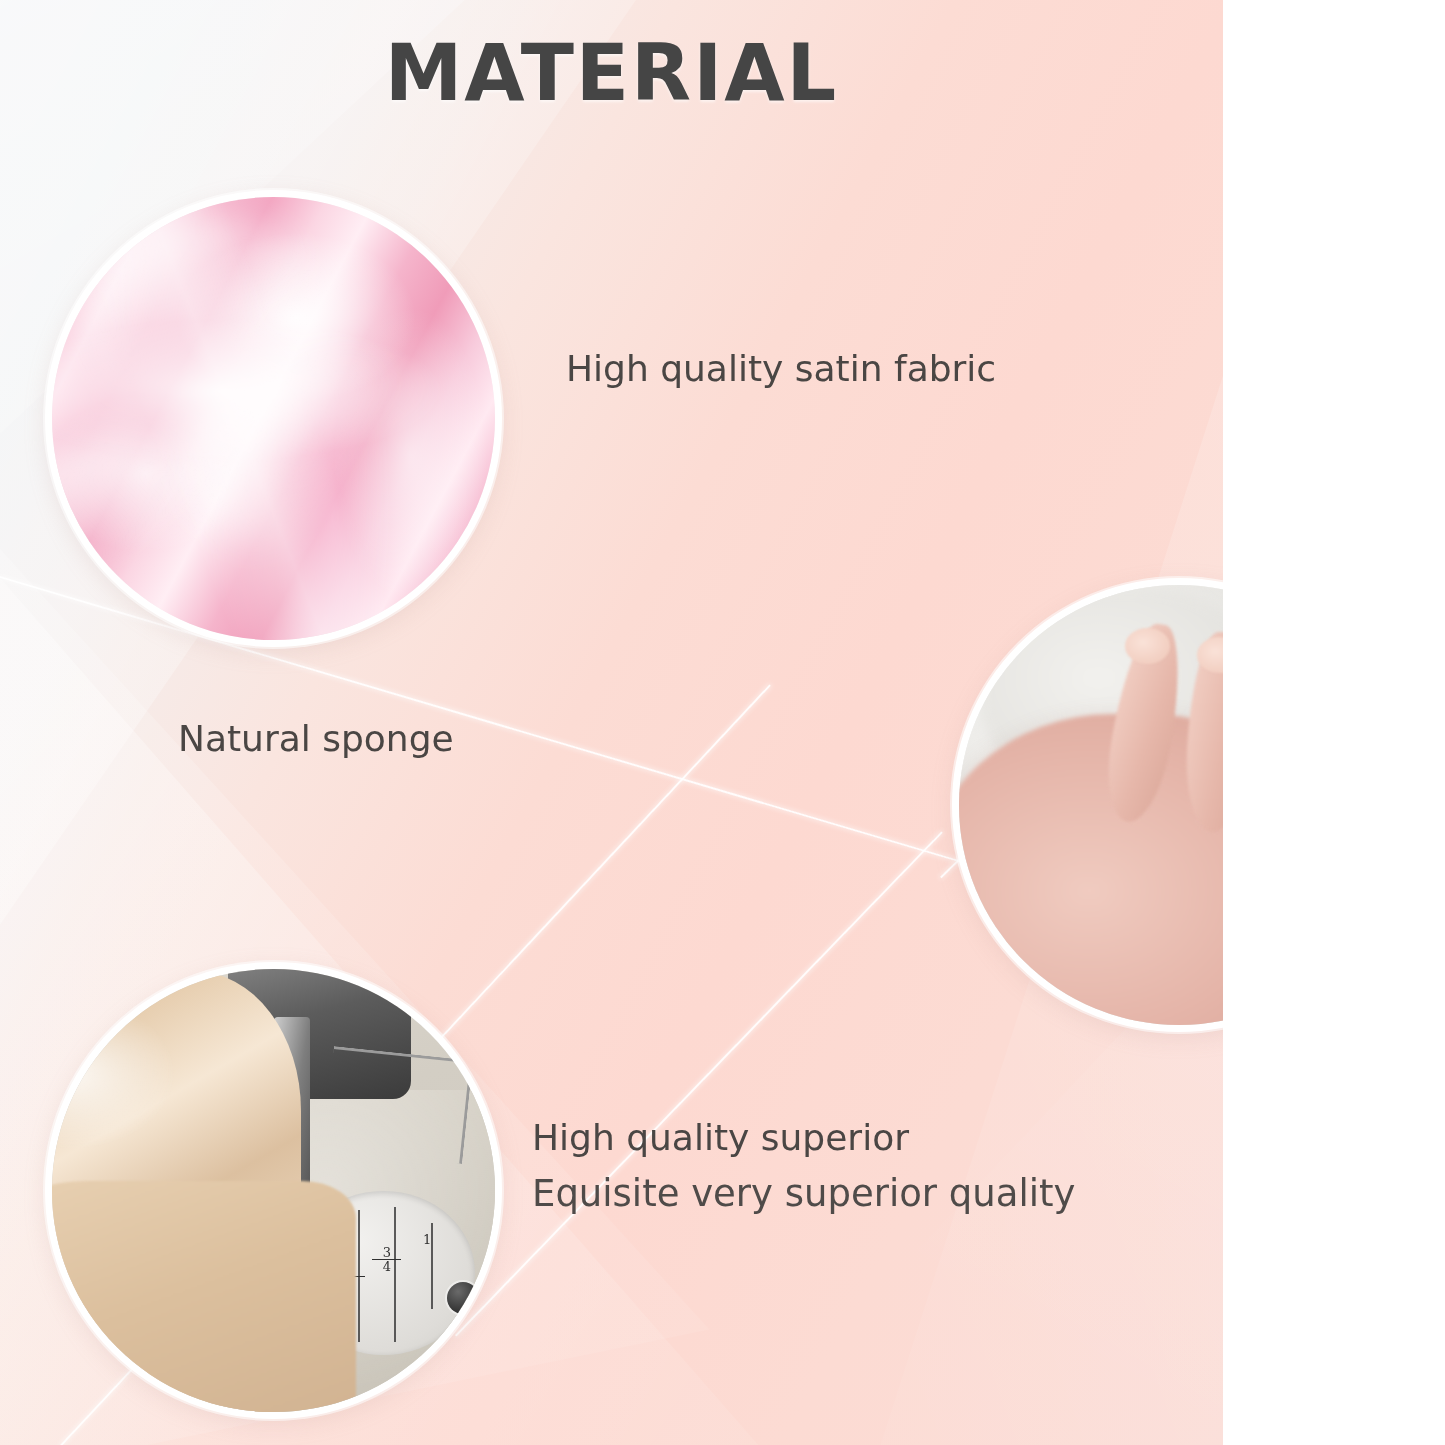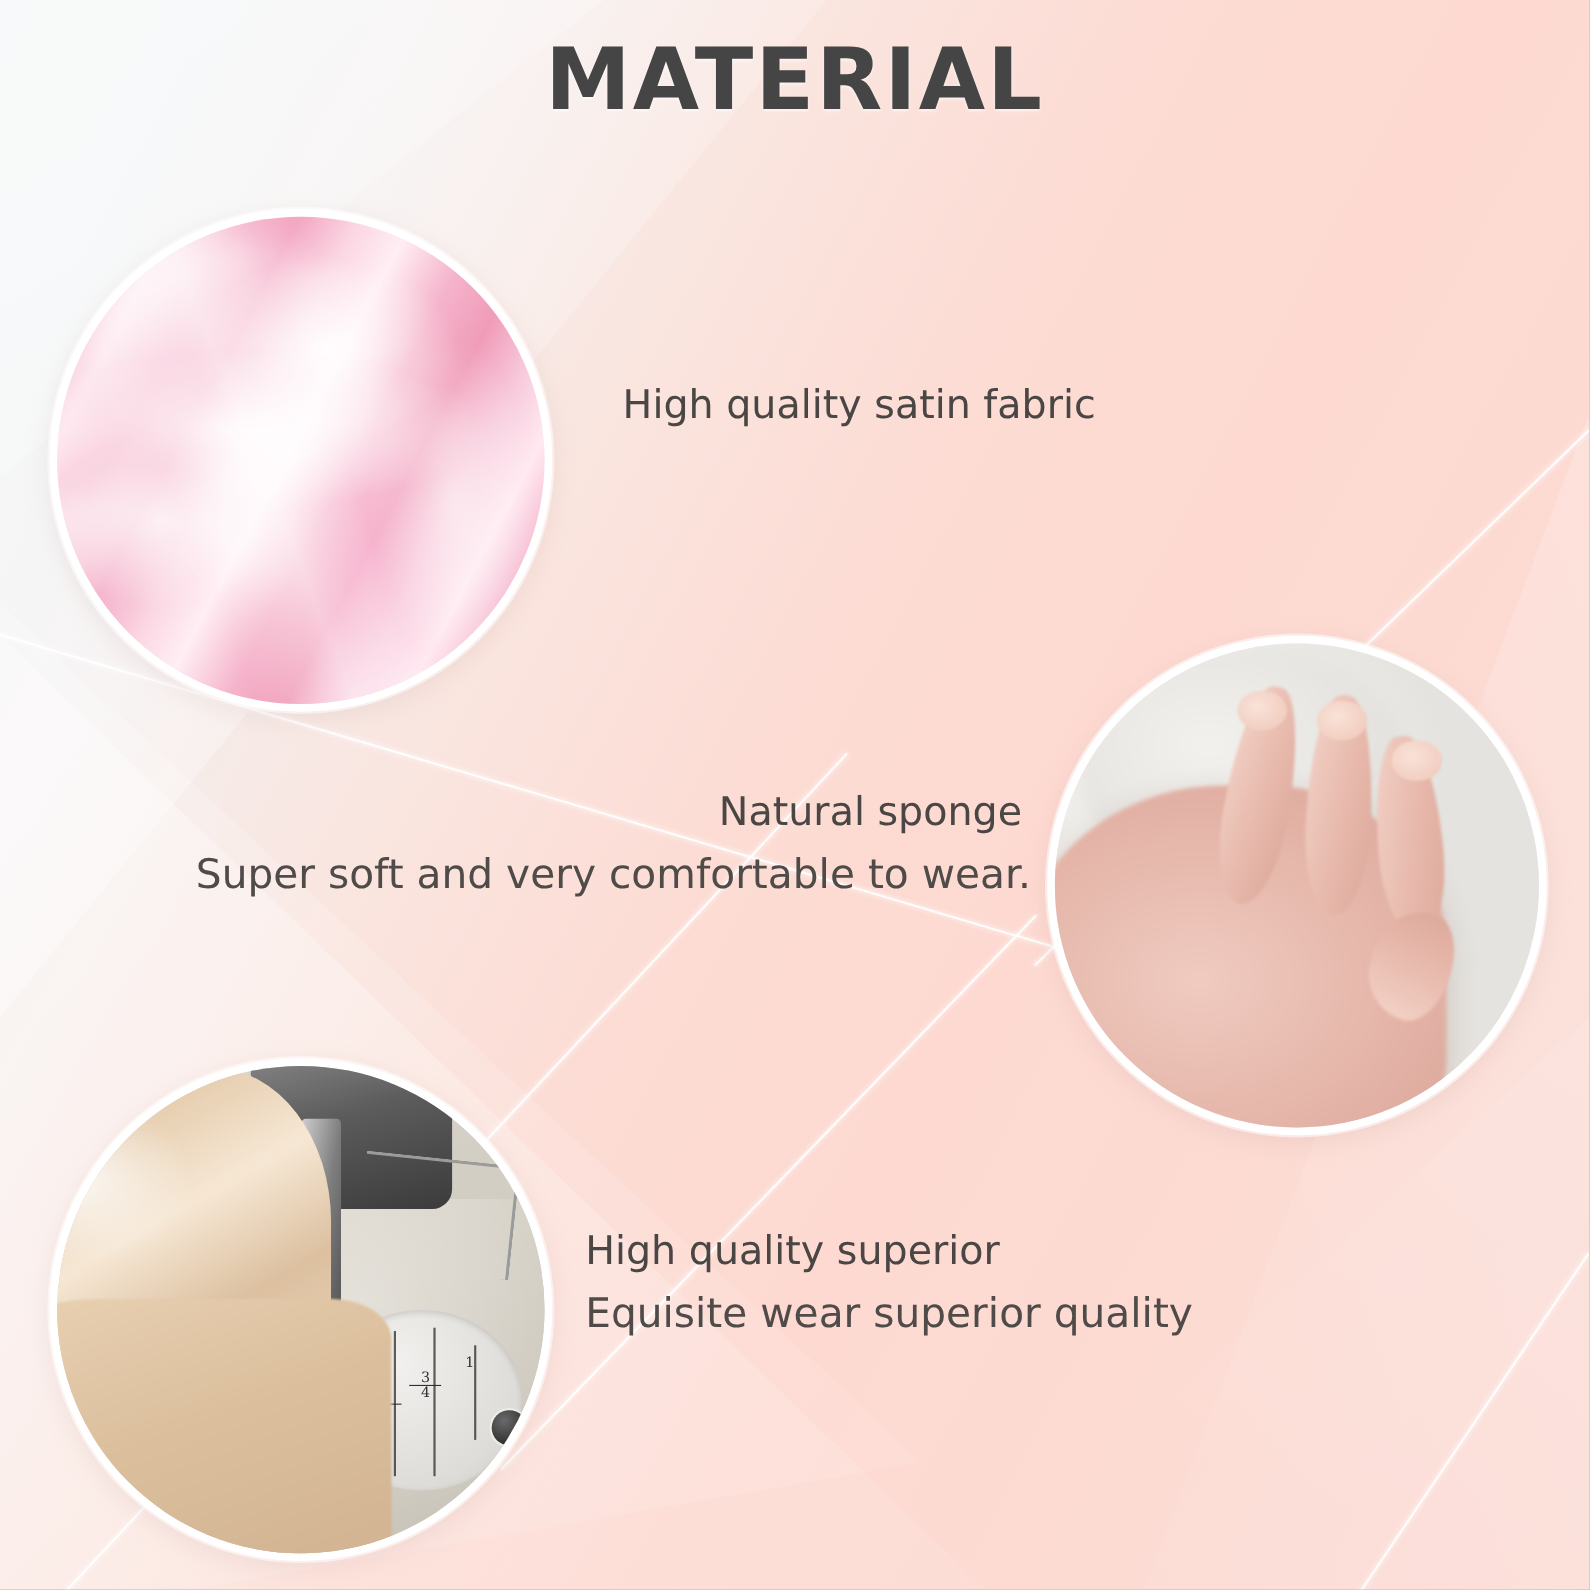--- a/index.html
+++ b/index.html
@@ -1,22 +1,22 @@
 <!DOCTYPE html>
 <html><head>
 <meta charset="utf-8">
 <style>
   html,body{margin:0;padding:0;}
   body{
     width:1445px;height:1445px;overflow:hidden;
     font-family:"DejaVu Sans","Liberation Sans",sans-serif;
   }
   #page{
-    position:relative;width:1445px;height:1445px;overflow:hidden;
-    background:#eab308;
+    position:relative;width:1223px;height:1445px;overflow:hidden;
+    background:#84cc16;
   }
   
   .bg-base{
     position:absolute;inset:0;
     background:
       linear-gradient(118deg,
         #edf0f3 0%,
         #eef0f2 10%,
         #f4eeed 20%,
         #fae5df 34%,
@@ -298,21 +298,20 @@
       </div>
     </div>
   </div>
 
   <div class="tblock t1">
     <div class="head">High quality satin fabric</div>
   </div>
 
   <div class="tblock t2">
     <div class="head" style="text-align:right;padding-right:8px;">Natural sponge</div>
-    <div class="sub">Super soft and very comfortable to wear.</div>
   </div>
 
   <div class="tblock t3">
     <div class="head">High quality superior</div>
-    <div class="sub" style="text-align:center;">Equisite wear superior quality</div>
+    <div class="sub" style="text-align:center;">Equisite very superior quality</div>
   </div>
 
 </div>
 
 </body></html>

